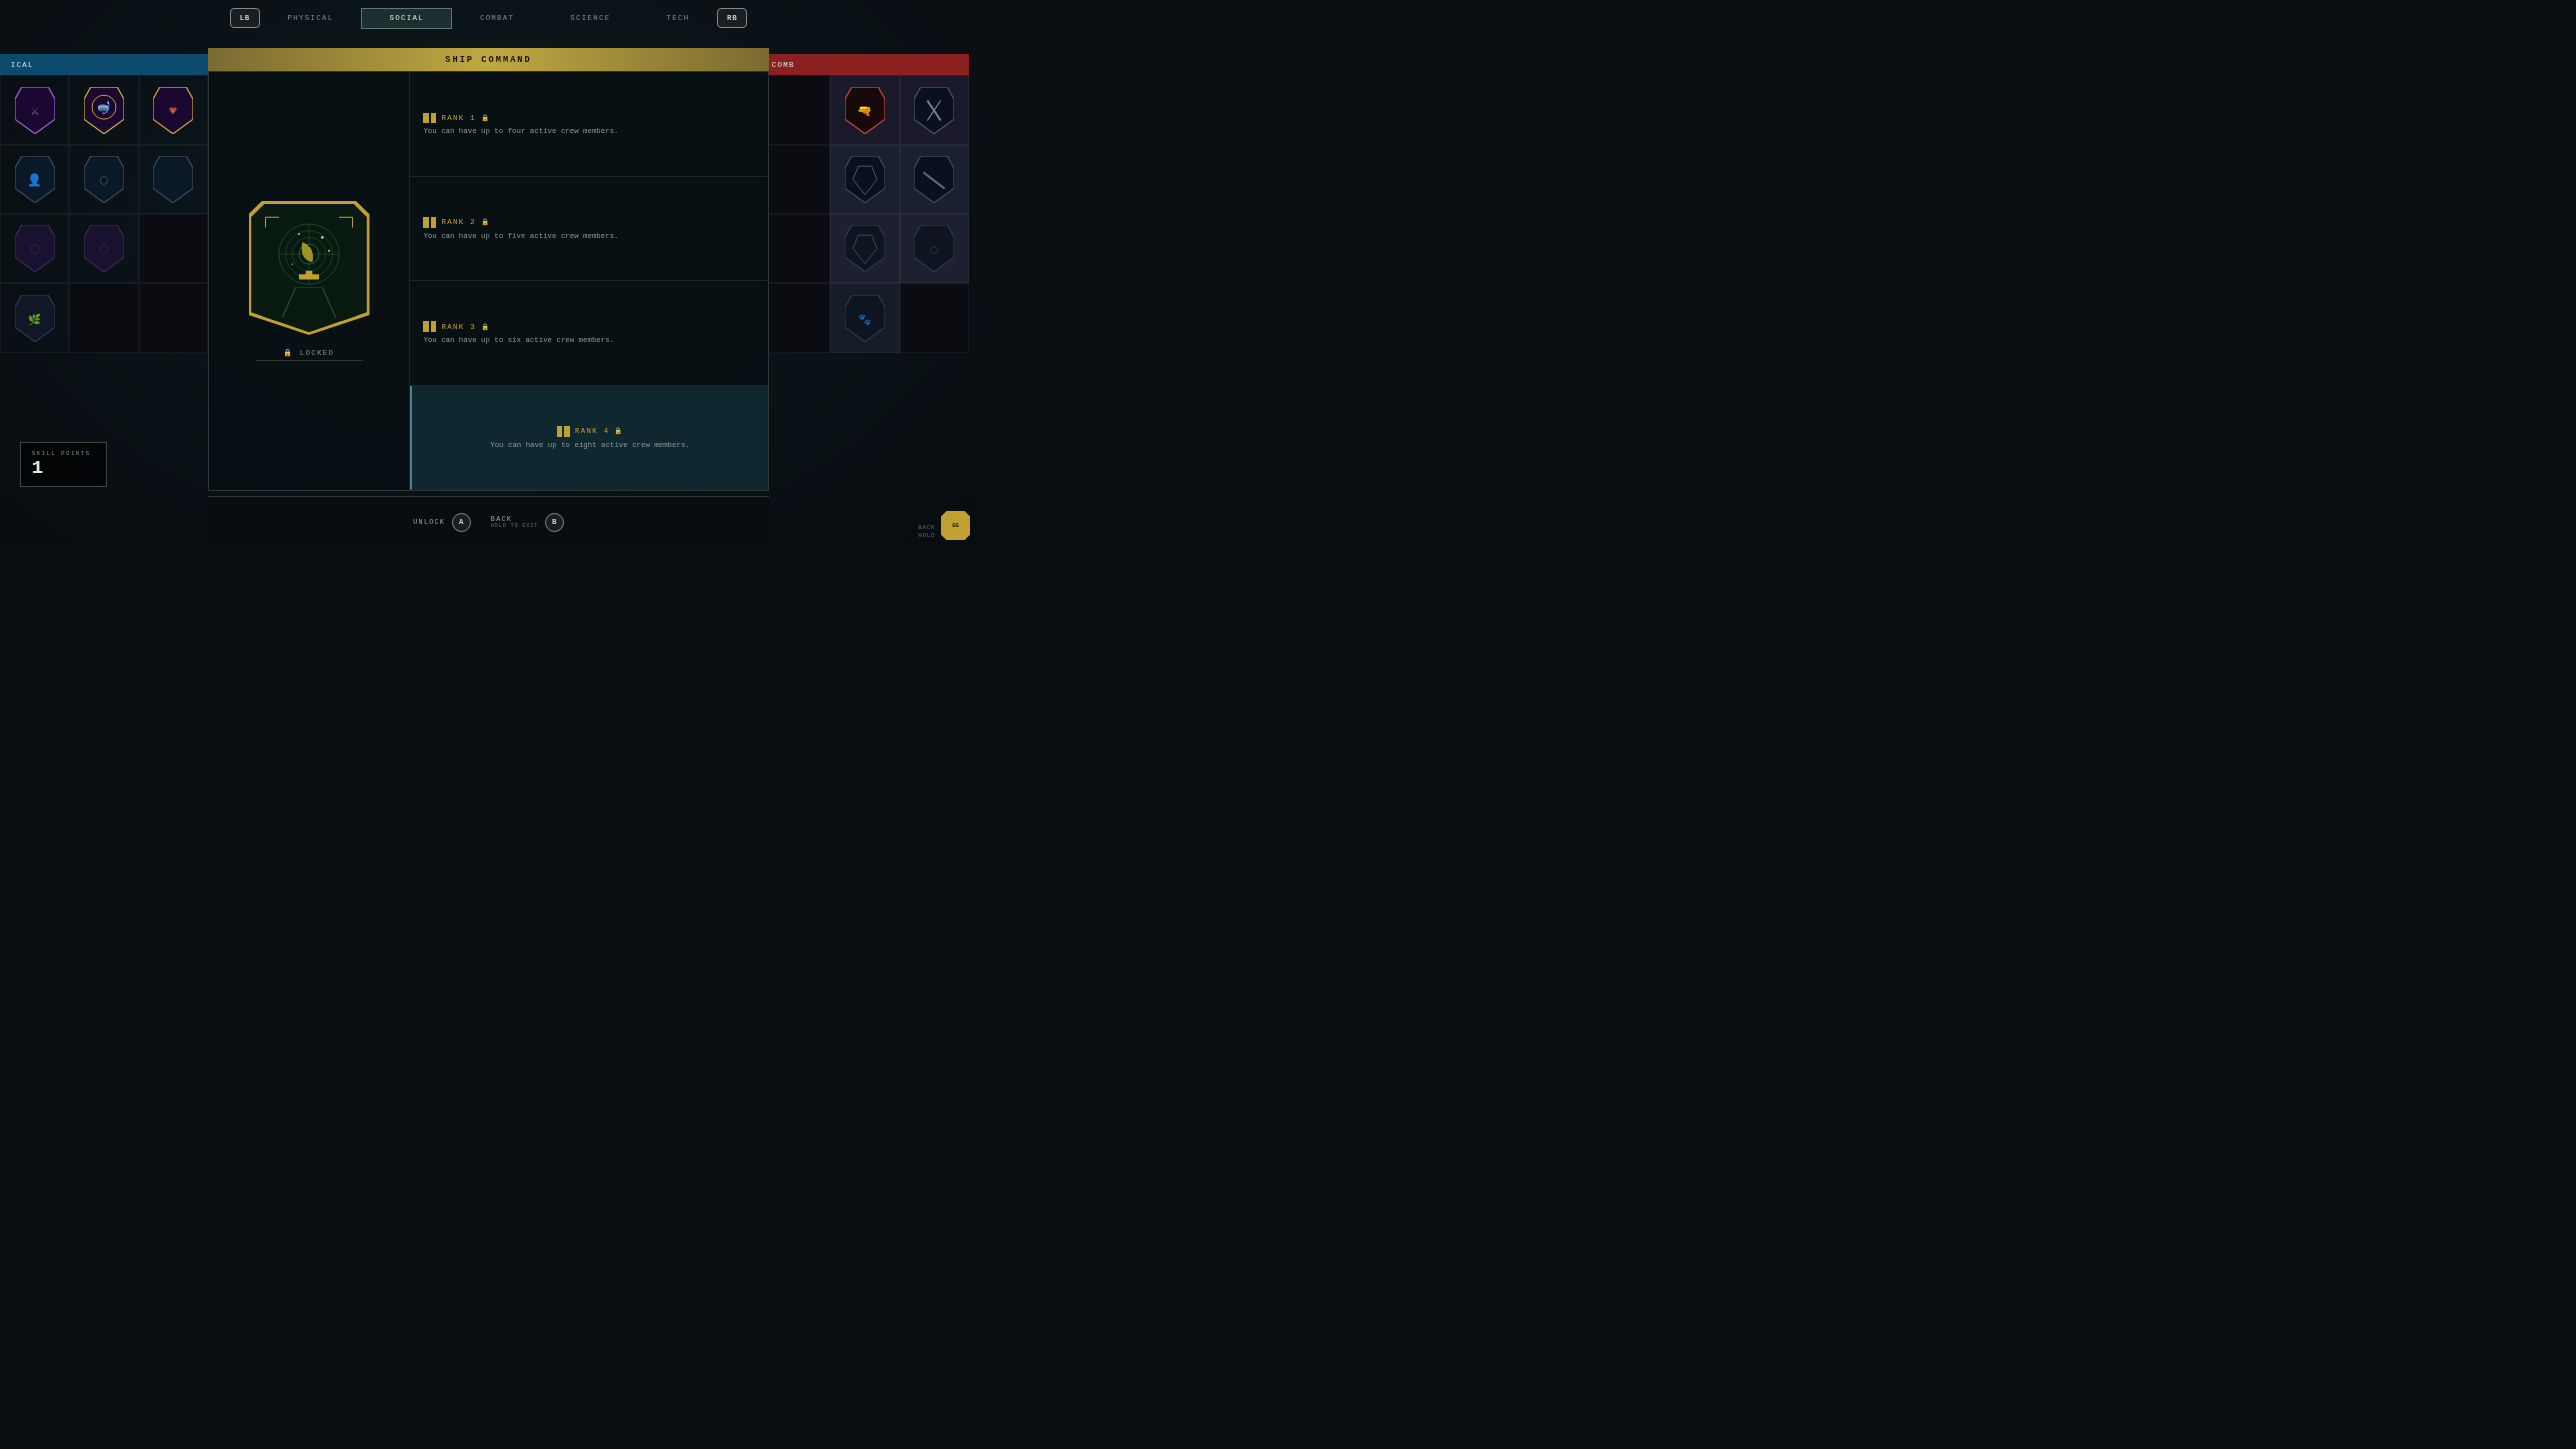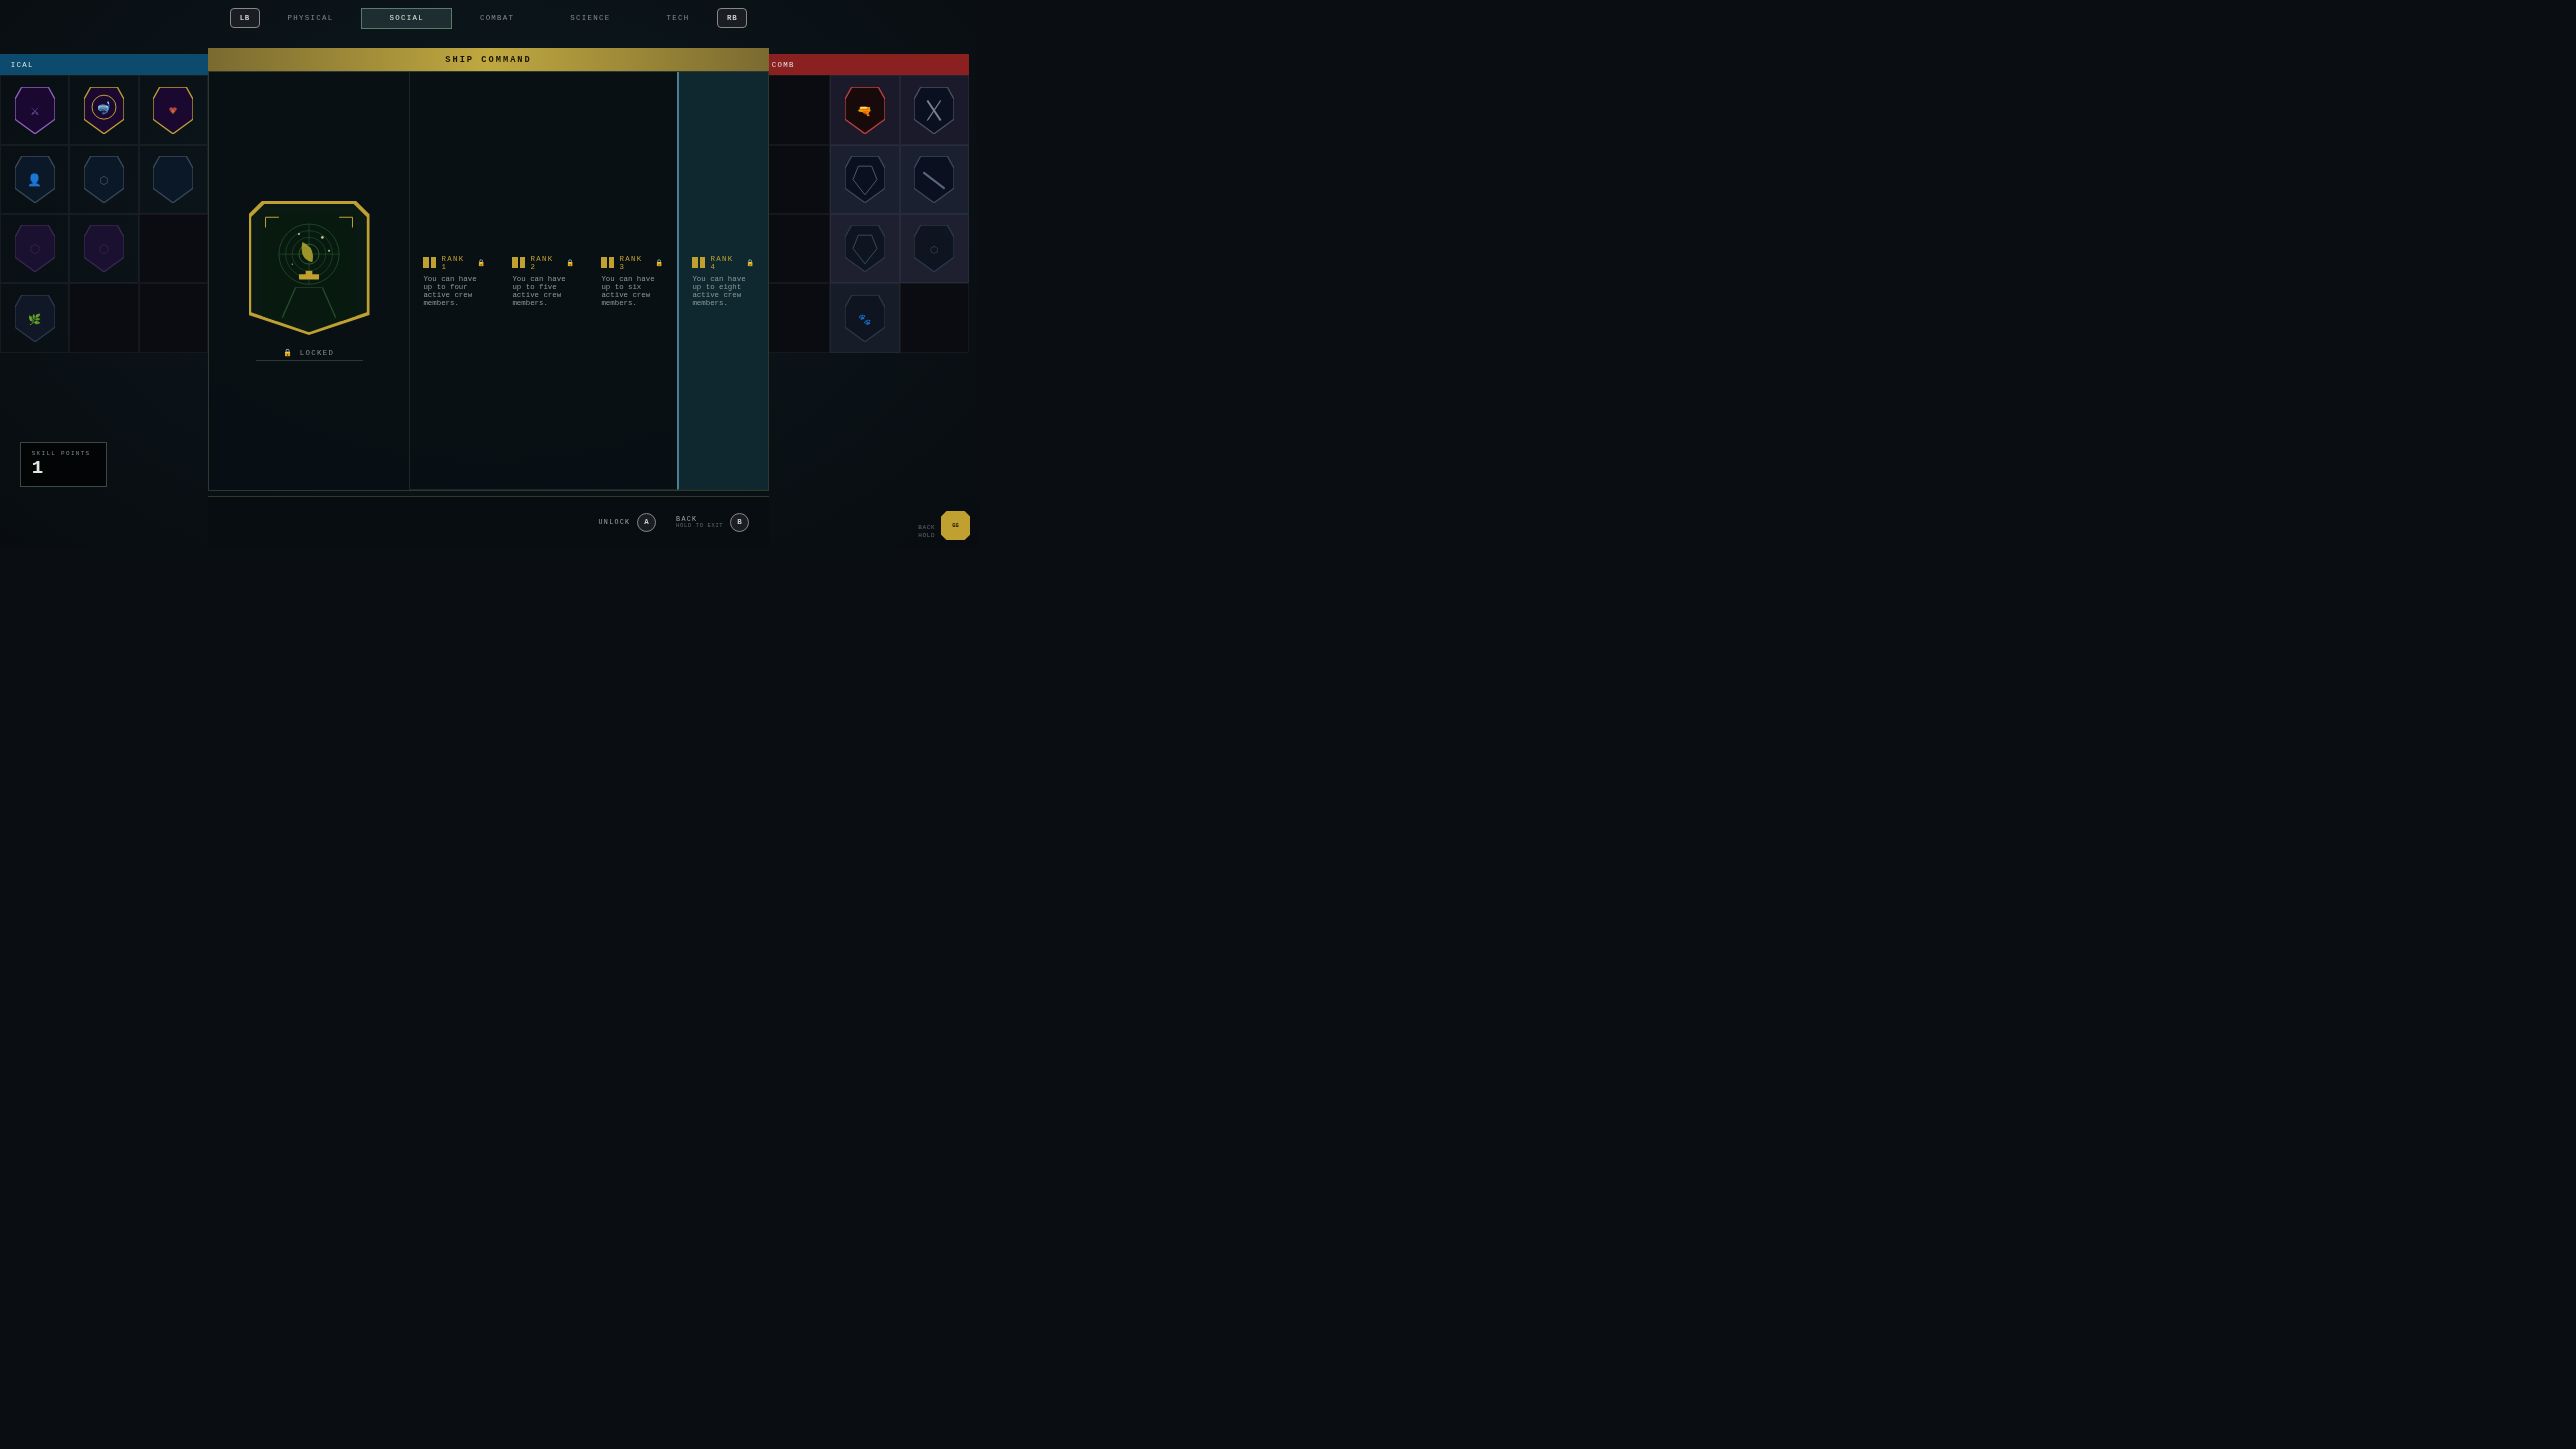--- a/index.html
+++ b/index.html
@@ -256,20 +256,21 @@
       width: 107px;
       height: 1.3px;
       background: #2a3a30;
       margin-top: 2.7px;
     }
 
     
     .ranks-area {
       flex: 1;
       display: flex;
+      flex-direction: column;
       overflow-y: auto;
     }
 
     .rank-item {
       padding: 12px 13.4px;
       border-bottom: 0.7px solid #1a2a20;
       flex: 1;
       display: flex;
       flex-direction: column;
       justify-content: center;
@@ -322,21 +323,21 @@
     .bottom-bar {
       position: absolute;
       bottom: 0;
       left: 208px;
       right: 208px;
       height: 51px;
       background: rgba(8, 14, 18, 0.95);
       border-top: 0.7px solid #2a3a30;
       display: flex;
       align-items: center;
-      justify-content: flex-end;
+      justify-content: center;
       padding: 0 20px;
       gap: 20px;
       z-index: 6;
     }
 
     .control-btn {
       display: flex;
       align-items: center;
       gap: 6.7px;
       cursor: pointer;

